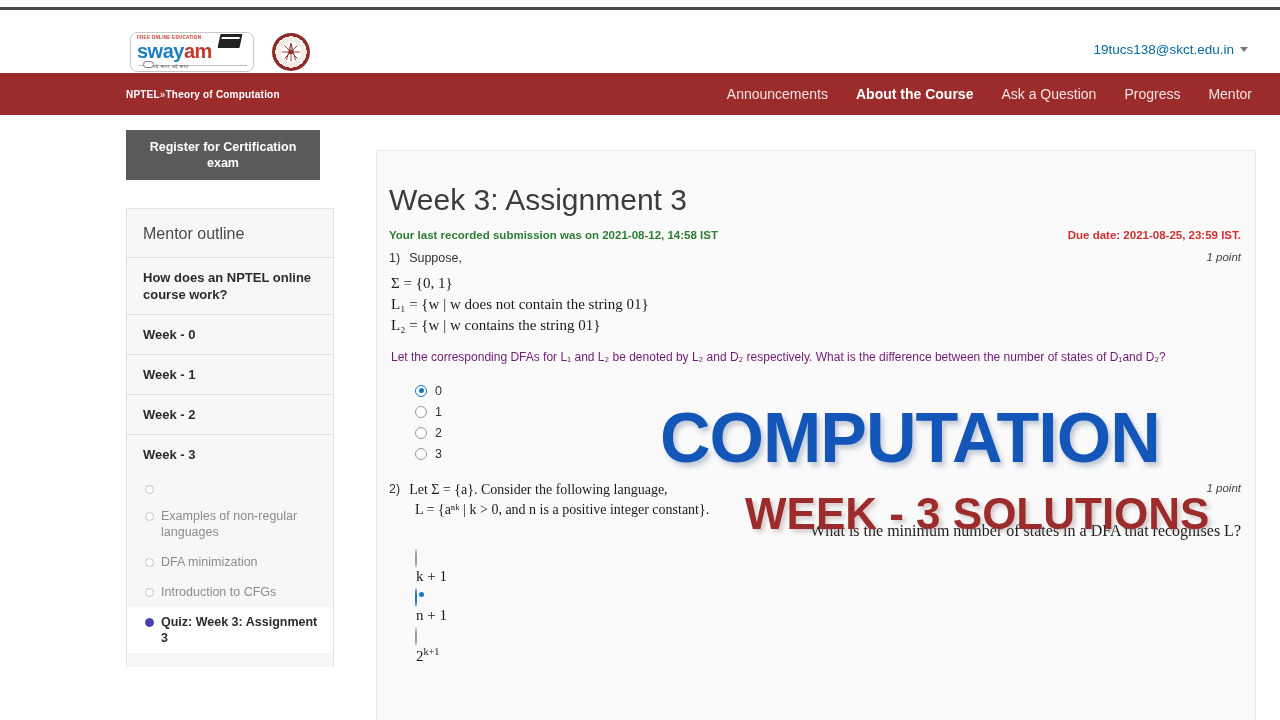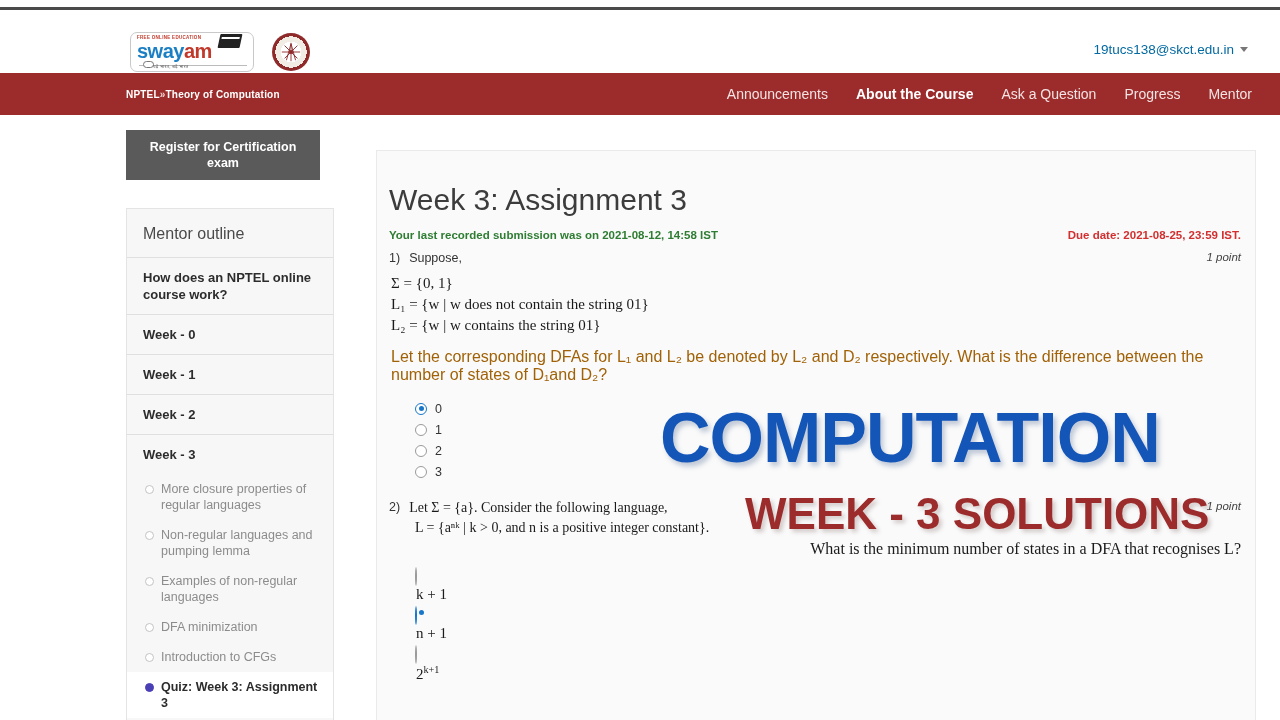--- a/index.html
+++ b/index.html
@@ -121,21 +121,21 @@
   .q-head { display:flex; justify-content:space-between; align-items:flex-start; }
   .q-num { font-size:12.5px; color:#333; display:flex; gap:9px; }
   .q-num .idx { color:#333; }
   .q-points { font-size:11.5px; font-style:italic; color:#444; white-space:nowrap; }
 
   .math { font-family:"Liberation Serif", serif; color:#1a1a1a; }
   .mblock { padding:8px 0 0 2px; font-size:15px; line-height:21px; }
   .mline { font-family:"Liberation Serif", serif; }
   sup { font-size:.68em; }
 
-  .q-sent { font-size:16px; color:#a16207; padding:12px 0 0 2px; line-height:18px; }
+  .q-sent { font-size:12px; color:#701a75; padding:12px 0 0 2px; line-height:18px; }
 
   .opts { padding:14px 0 0 26px; }
   .opt { display:flex; align-items:center; gap:8px; height:21px; }
   .radio {
     width:12px; height:12px; border:1px solid #9a9a9a; border-radius:50%; background:#fff;
     flex:0 0 auto; position:relative;
   }
   .radio.sel { border:1px solid #1877c9; }
   .radio.sel::after {
     content:""; position:absolute; left:2.5px; top:2.5px; width:5px; height:5px;
@@ -214,25 +214,20 @@
       <div class="outline-title">Mentor outline</div>
 
       <div class="ol-item">How does an NPTEL online course work?</div>
       <div class="ol-item">Week - 0</div>
       <div class="ol-item">Week - 1</div>
       <div class="ol-item">Week - 2</div>
       <div class="ol-item">Week - 3</div>
 
       <div class="ol-sub">
         <span class="radio-sm"></span>
-        <span>More closure properties of regular languages</span>
-      </div>
-      <div class="ol-sub">
-        <span class="radio-sm"></span>
-        <span>Non-regular languages and pumping lemma</span>
       </div>
       <div class="ol-sub">
         <span class="radio-sm"></span>
         <span>Examples of non-regular languages</span>
       </div>
       <div class="ol-sub">
         <span class="radio-sm"></span>
         <span>DFA minimization</span>
       </div>
       <div class="ol-sub">

